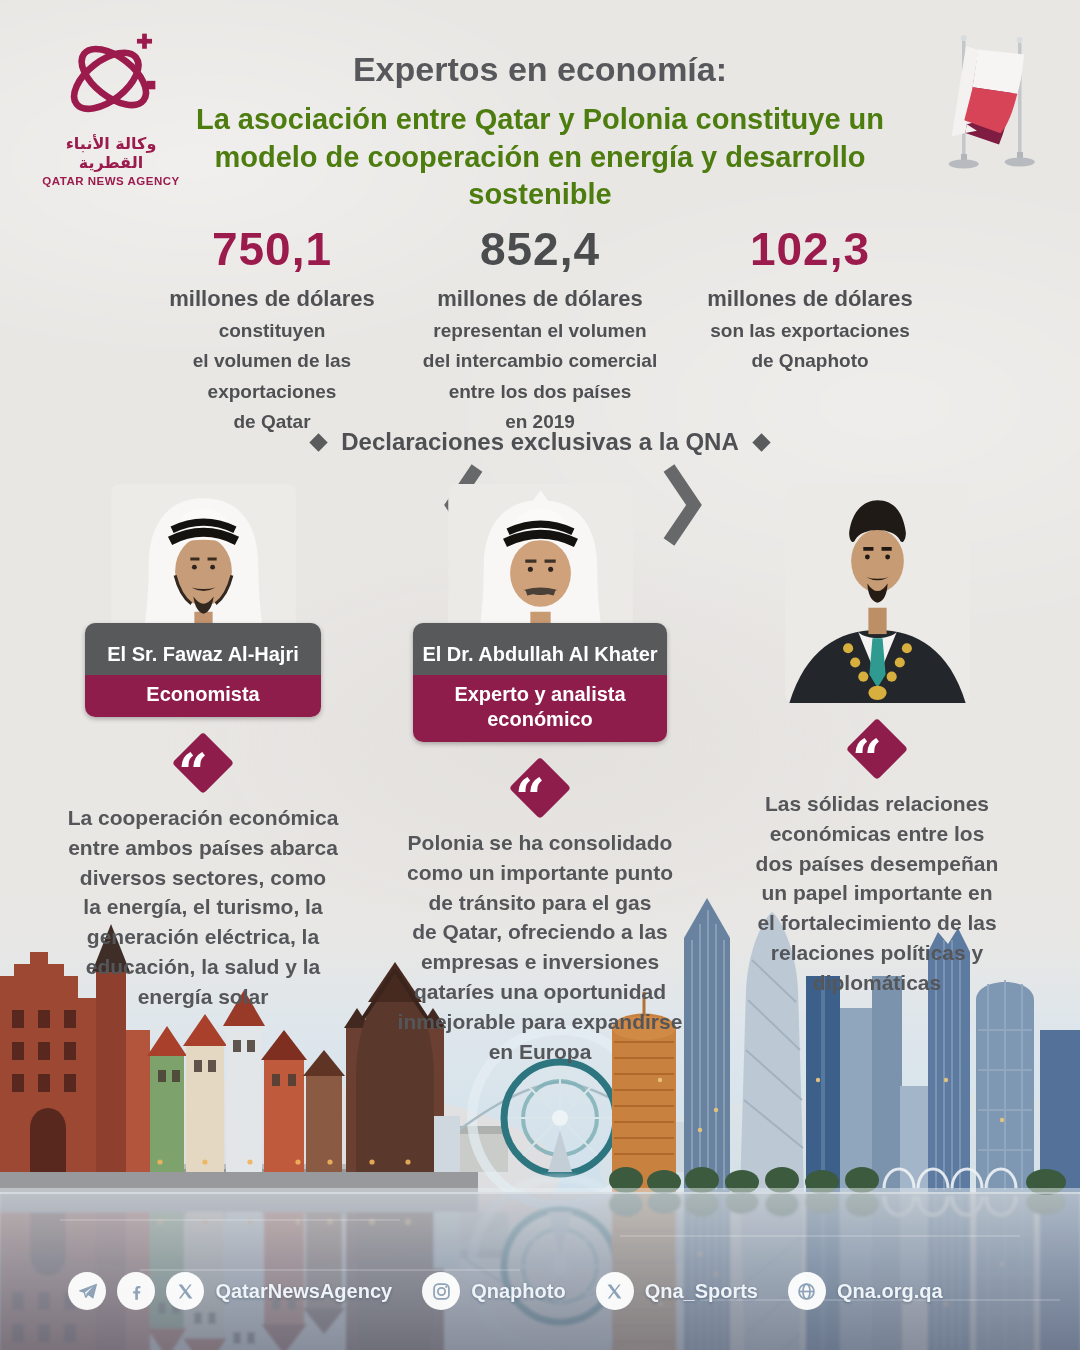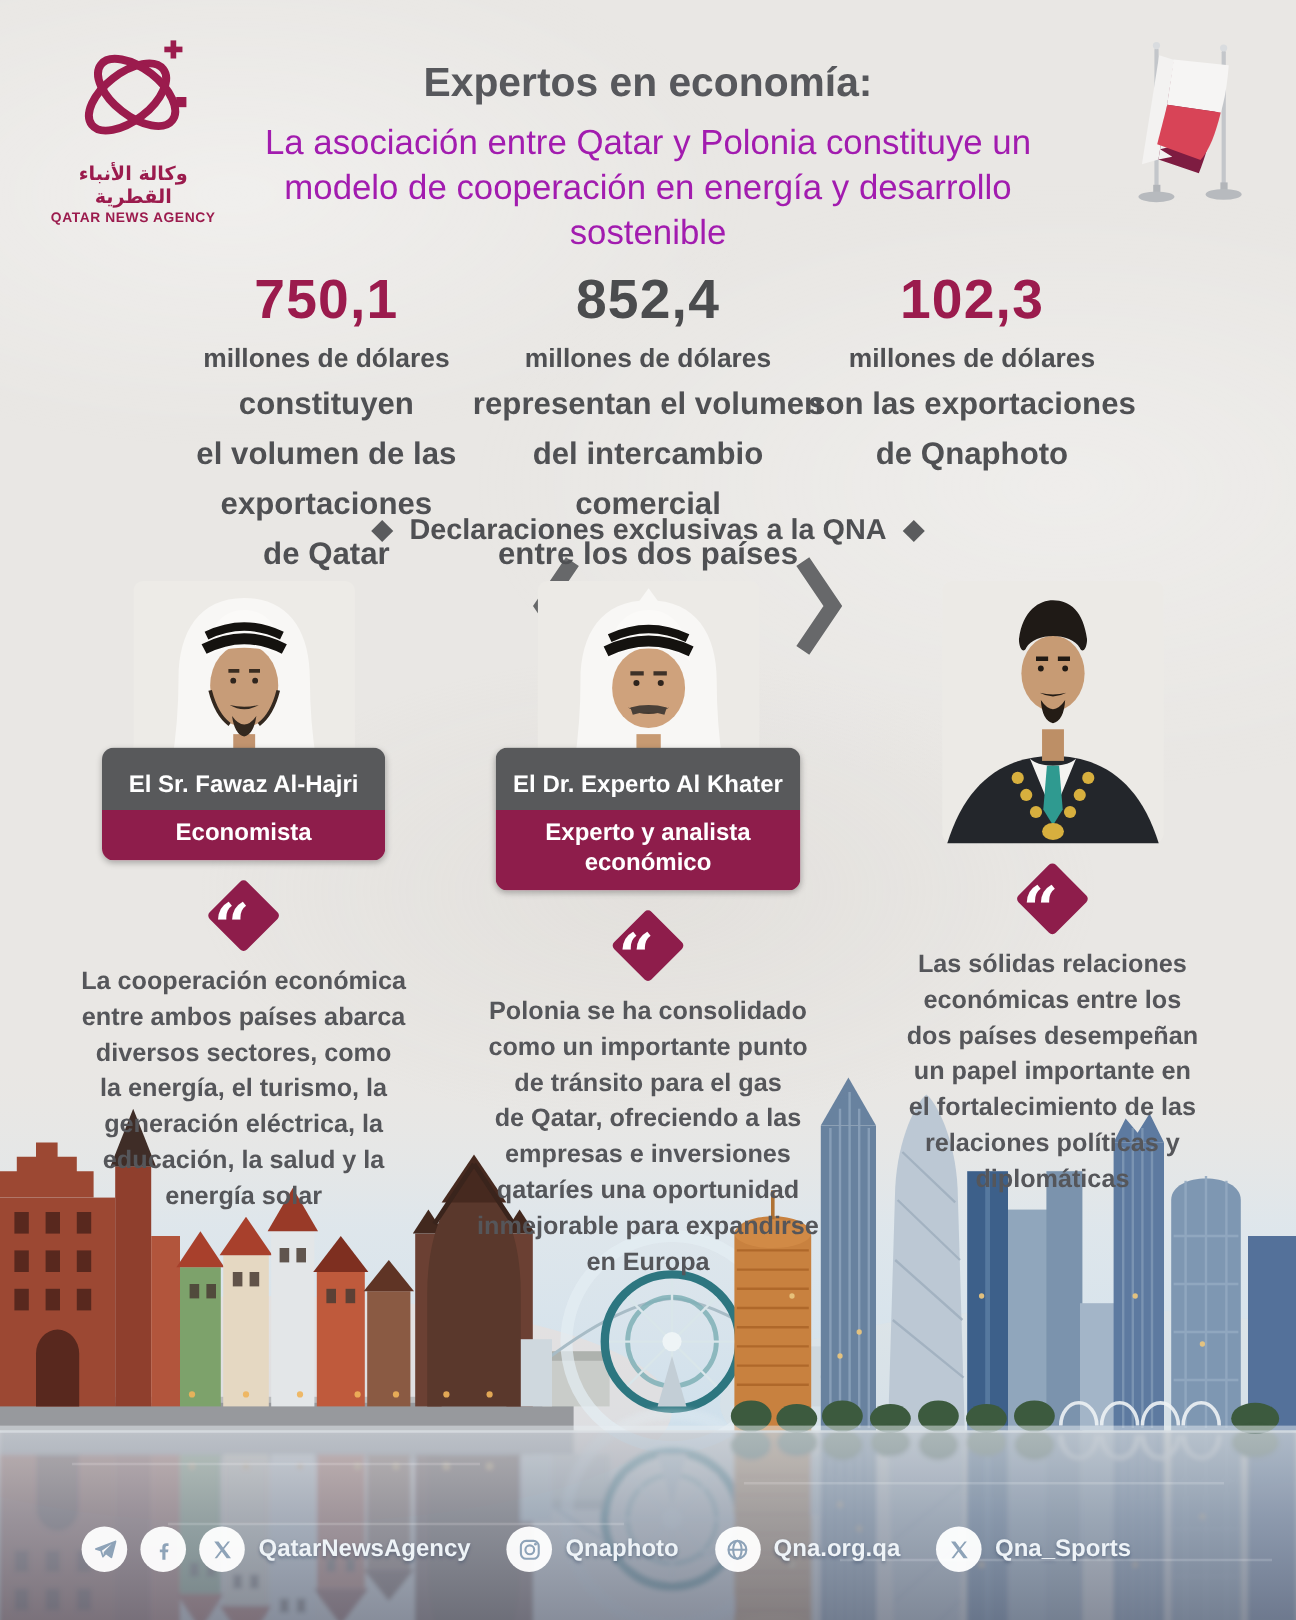--- a/index.html
+++ b/index.html
@@ -18,35 +18,35 @@
   }
   .preline{white-space:pre-line;}
 
   
   .logo{position:absolute;left:38px;top:28px;width:146px;text-align:center;z-index:5;}
   .logo-ar{font-family:"DejaVu Sans", sans-serif;color:#9b1b4d;font-weight:bold;font-size:16px;margin-top:2px;}
   .logo-en{color:#9b1b4d;font-weight:bold;font-size:11.5px;letter-spacing:.5px;margin-top:3px;}
 
   .title-block{position:absolute;left:50%;transform:translateX(-50%);top:50px;width:780px;text-align:center;z-index:5;}
   .kicker{color:#57585c;font-weight:bold;font-size:34px;}
-  .main-title{color:#a21caf;font-weight:normal;font-size:29px;line-height:1.3;margin-top:12px;}
+  .main-title{color:#4d7c0f;font-weight:bold;font-size:29px;line-height:1.3;margin-top:12px;}
 
   .flags{position:absolute;right:26px;top:30px;z-index:5;}
 
   
   .stats{position:absolute;top:222px;left:0;width:972px;height:200px;z-index:5;}
   .stat{position:absolute;text-align:center;}
   .stat-1{left:150px;width:244px;}
   .stat-2{left:386px;width:308px;}
   .stat-3{left:672px;width:276px;}
   .stat-value{font-size:46px;font-weight:bold;letter-spacing:1px;}
   .stat-value.maroon{color:#9b1b4d;}
   .stat-value.gray{color:#4b4c4e;}
   .stat-unit{font-size:22px;font-weight:bold;color:#4f5053;margin-top:10px;}
-  .stat-desc{font-size:26px;font-weight:bold;color:#4f5053;line-height:1.6;margin-top:4px;}
+  .stat-desc{font-size:19px;font-weight:bold;color:#4f5053;line-height:1.6;margin-top:4px;}
   .chev{position:absolute;top:240px;}
   .chev-left{left:444px;}
   .chev-right{left:662px;}
 
   
   .divider{position:absolute;top:428px;left:0;width:1080px;text-align:center;z-index:5;}
   .divider .dlabel{color:#4f5053;font-weight:bold;font-size:24px;vertical-align:middle;margin:0 16px;}
   .diamond{display:inline-block;width:13px;height:13px;background:#5a5b5d;transform:rotate(45deg);vertical-align:middle;}
 
   
@@ -424,21 +424,21 @@
       <circle cx="95" cy="90" r="2.5" fill="#2e241d"></circle>
         <circle cx="115" cy="90" r="2.5" fill="#2e241d"></circle>
       <path d="M88 110 Q105 121 122 110 Q105 116 88 110" fill="#453a30"></path>
       <path d="M90 110 Q105 106 120 110 L118 116 Q105 112 92 116 Z" fill="#4a4038"></path>
       <path d="M92 30 L105 12 L118 30 Z" fill="#f8f7f5"></path>
       <path d="M71 72 C73 42 88 30 105 30 C122 30 137 42 139 72 C128 58 82 58 71 72 Z" fill="#fbfaf8"></path>
       <path d="M70 64 Q105 47 140 64" stroke="#14120f" stroke-width="9" fill="none"></path>
       <path d="M73 53 Q105 38 137 53" stroke="#14120f" stroke-width="7" fill="none"></path>
     </svg>
     <div class="plate">
-      <div class="plate-top">El Dr. Experto Al Khater</div>
+      <div class="plate-top">El Dr. Abdullah Al Khater</div>
       <div class="plate-bottom preline">Experto y analista
 económico</div>
     </div>
     <div class="qbadge">
         <span class="qmark">“</span>
       </div>
     <div class="quote preline">Polonia se ha consolidado
 como un importante punto
 de tránsito para el gas
 de Qatar, ofreciendo a las
@@ -508,31 +508,31 @@
         <svg viewBox="0 0 24 24" fill="none" stroke="currentColor" stroke-width="2">
             <rect x="3.5" y="3.5" width="17" height="17" rx="5"></rect>
             <circle cx="12" cy="12" r="4.2"></circle>
             <circle cx="17.4" cy="6.6" r="1.3" fill="currentColor" stroke="none"></circle>
           </svg>
       </span>
       <span class="social-label">Qnaphoto</span>
     </div>
     <div class="social-group">
       <span class="sicon">
+        <svg viewBox="0 0 24 24" fill="currentColor">
+            <path d="M4 4 L10.2 12.4 L4.4 20 H6.7 L11.3 13.8 L15.9 20 H20 L13.4 11.2 L19.1 4 H16.9 L12.4 9.9 L8.1 4 Z"></path>
+          </svg>
+      </span>
+      <span class="social-label">Qna_Sports</span>
+    </div>
+    <div class="social-group">
+      <span class="sicon">
         <svg viewBox="0 0 24 24" fill="none" stroke="currentColor" stroke-width="2">
             <circle cx="12" cy="12" r="8.5"></circle>
             <ellipse cx="12" cy="12" rx="4" ry="8.5"></ellipse>
             <line x1="3.5" y1="12" x2="20.5" y2="12"></line>
           </svg>
       </span>
       <span class="social-label">Qna.org.qa</span>
     </div>
-    <div class="social-group">
-      <span class="sicon">
-        <svg viewBox="0 0 24 24" fill="currentColor">
-            <path d="M4 4 L10.2 12.4 L4.4 20 H6.7 L11.3 13.8 L15.9 20 H20 L13.4 11.2 L19.1 4 H16.9 L12.4 9.9 L8.1 4 Z"></path>
-          </svg>
-      </span>
-      <span class="social-label">Qna_Sports</span>
-    </div>
   </div>
 
 </div>
 
 </body></html>

